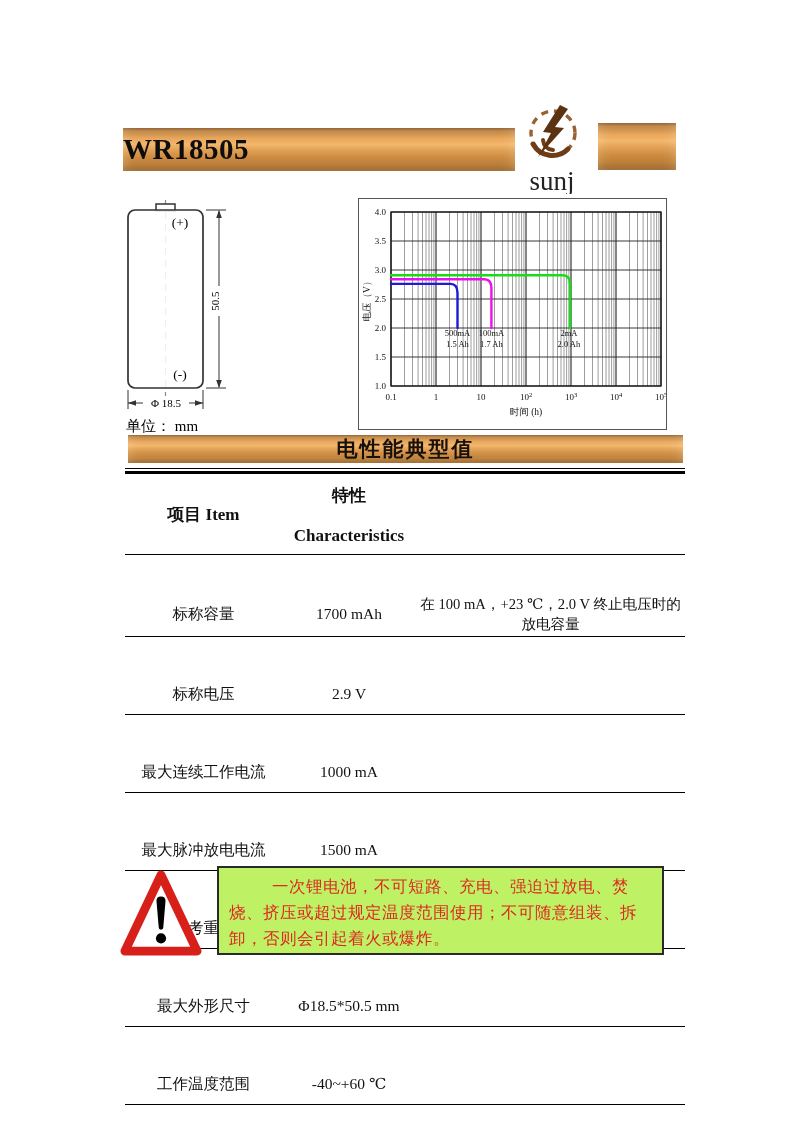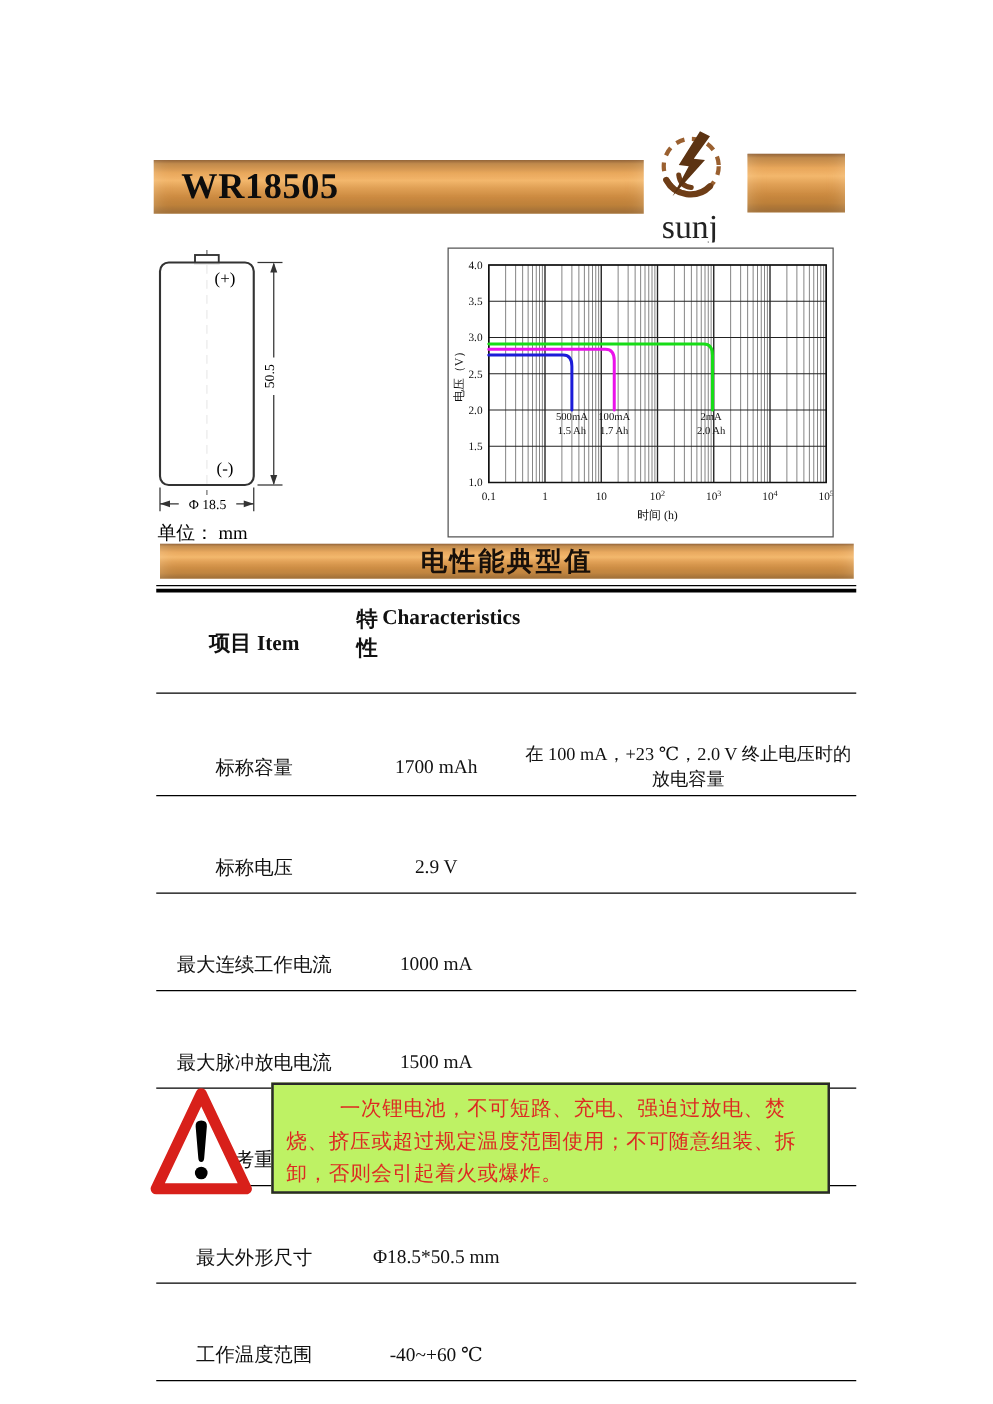--- a/index.html
+++ b/index.html
@@ -7,42 +7,42 @@
     width:794px;height:1123px;background:#ffffff;position:relative;overflow:hidden;
     font-family:"Liberation Serif","DejaVu Serif",serif;color:#111;
   }
   .abs{position:absolute;}
   .copper{
     background:linear-gradient(180deg,#7e4a1e 0%,#b97e3c 7%,#e8a65a 24%,#f3b76c 38%,#e0a055 52%,#cd8c42 68%,#ba7b33 84%,#945d21 97%);
     box-shadow:inset 0 0 14px rgba(255,235,200,.35);
   }
   
   #model-banner{left:123px;top:128px;width:392px;height:43px;display:flex;align-items:center;}
-  #model-banner .model{font-size:29px;font-weight:bold;color:#0d0d0d;padding-left:22px;letter-spacing:.5px;}
+  #model-banner .model{font-size:29px;font-weight:bold;color:#0d0d0d;letter-spacing:.5px;}
   #logo{left:513px;top:102px;width:78px;height:92px;}
   #logo text{font-family:"Liberation Serif","DejaVu Serif",serif;}
   #banner-chip{left:598px;top:123px;width:78px;height:47px;}
   
   #battery{left:118px;top:198px;width:122px;height:240px;}
   
   #chart-box{left:358px;top:198px;width:307px;height:230px;border:1.4px solid #555;background:#fff;}
   #chart-box svg{display:block;}
   
   #section-banner{left:128px;top:435px;width:555px;height:28px;display:flex;align-items:center;justify-content:center;}
   #section-banner .t{font-size:21px;font-weight:600;color:#18100a;letter-spacing:2px;}
   #rule-a{left:125px;top:468px;width:560px;height:1.4px;background:#000;}
   #rule-b{left:125px;top:471px;width:560px;height:2.8px;background:#000;}
   
   #spec-table{left:125px;top:474px;width:560px;font-size:15.5px;}
   .trow{display:flex;align-items:center;border-bottom:1.6px solid #000;}
   .thead{height:80px;border-bottom:1.6px solid #000;font-weight:bold;font-size:17px;}
   .c1{width:28%;text-align:center;font-family:Liberation Serif, serif;}
   .c2{width:24%;text-align:center;}
   .c3{width:48%;text-align:center;}
-  .thead .c2{display:flex;justify-content:space-between;height:62px;padding:4px 0 2px;}
+  .thead .c2{display:flex;flex-direction:column;justify-content:space-between;height:62px;padding:4px 0 2px;}
   .body-row{height:40px;margin-top:37px;}
   .row-tall{height:44px;}
   .remark{font-size:14.6px;line-height:1.38;}
   
   #warn-tri{left:120px;top:866px;width:82px;height:94px;}
   #warn-box{left:217px;top:866px;width:447px;height:89px;border:2px solid #2a2a2a;background:#bef264;box-sizing:border-box;}
   #warn-box p{margin:6px 10px;color:#dd2a22;font-size:16.5px;line-height:26px;text-indent:2.6em;letter-spacing:.5px;}
   svg text{font-family:"Liberation Serif","DejaVu Serif",serif;}
 </style>
 </head>

